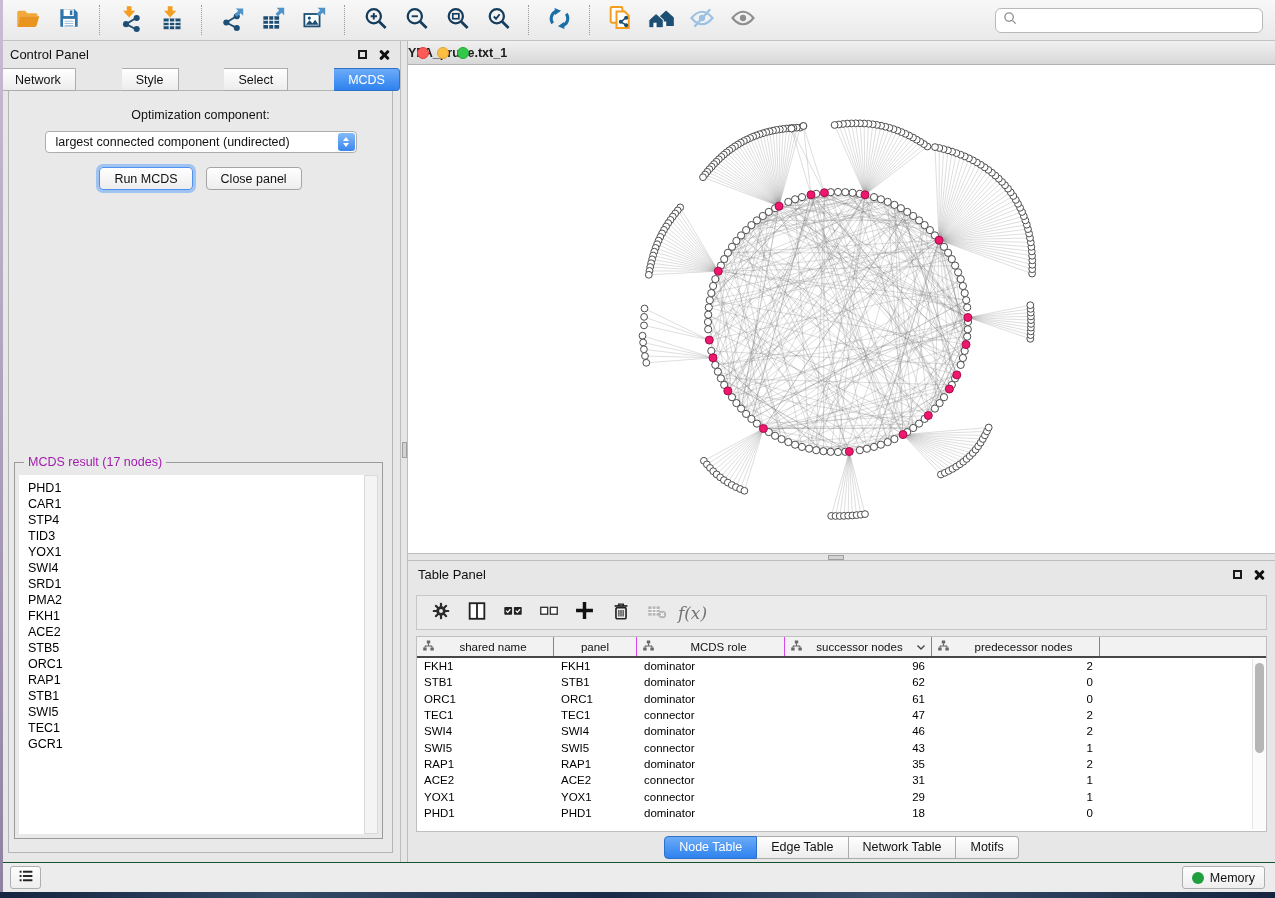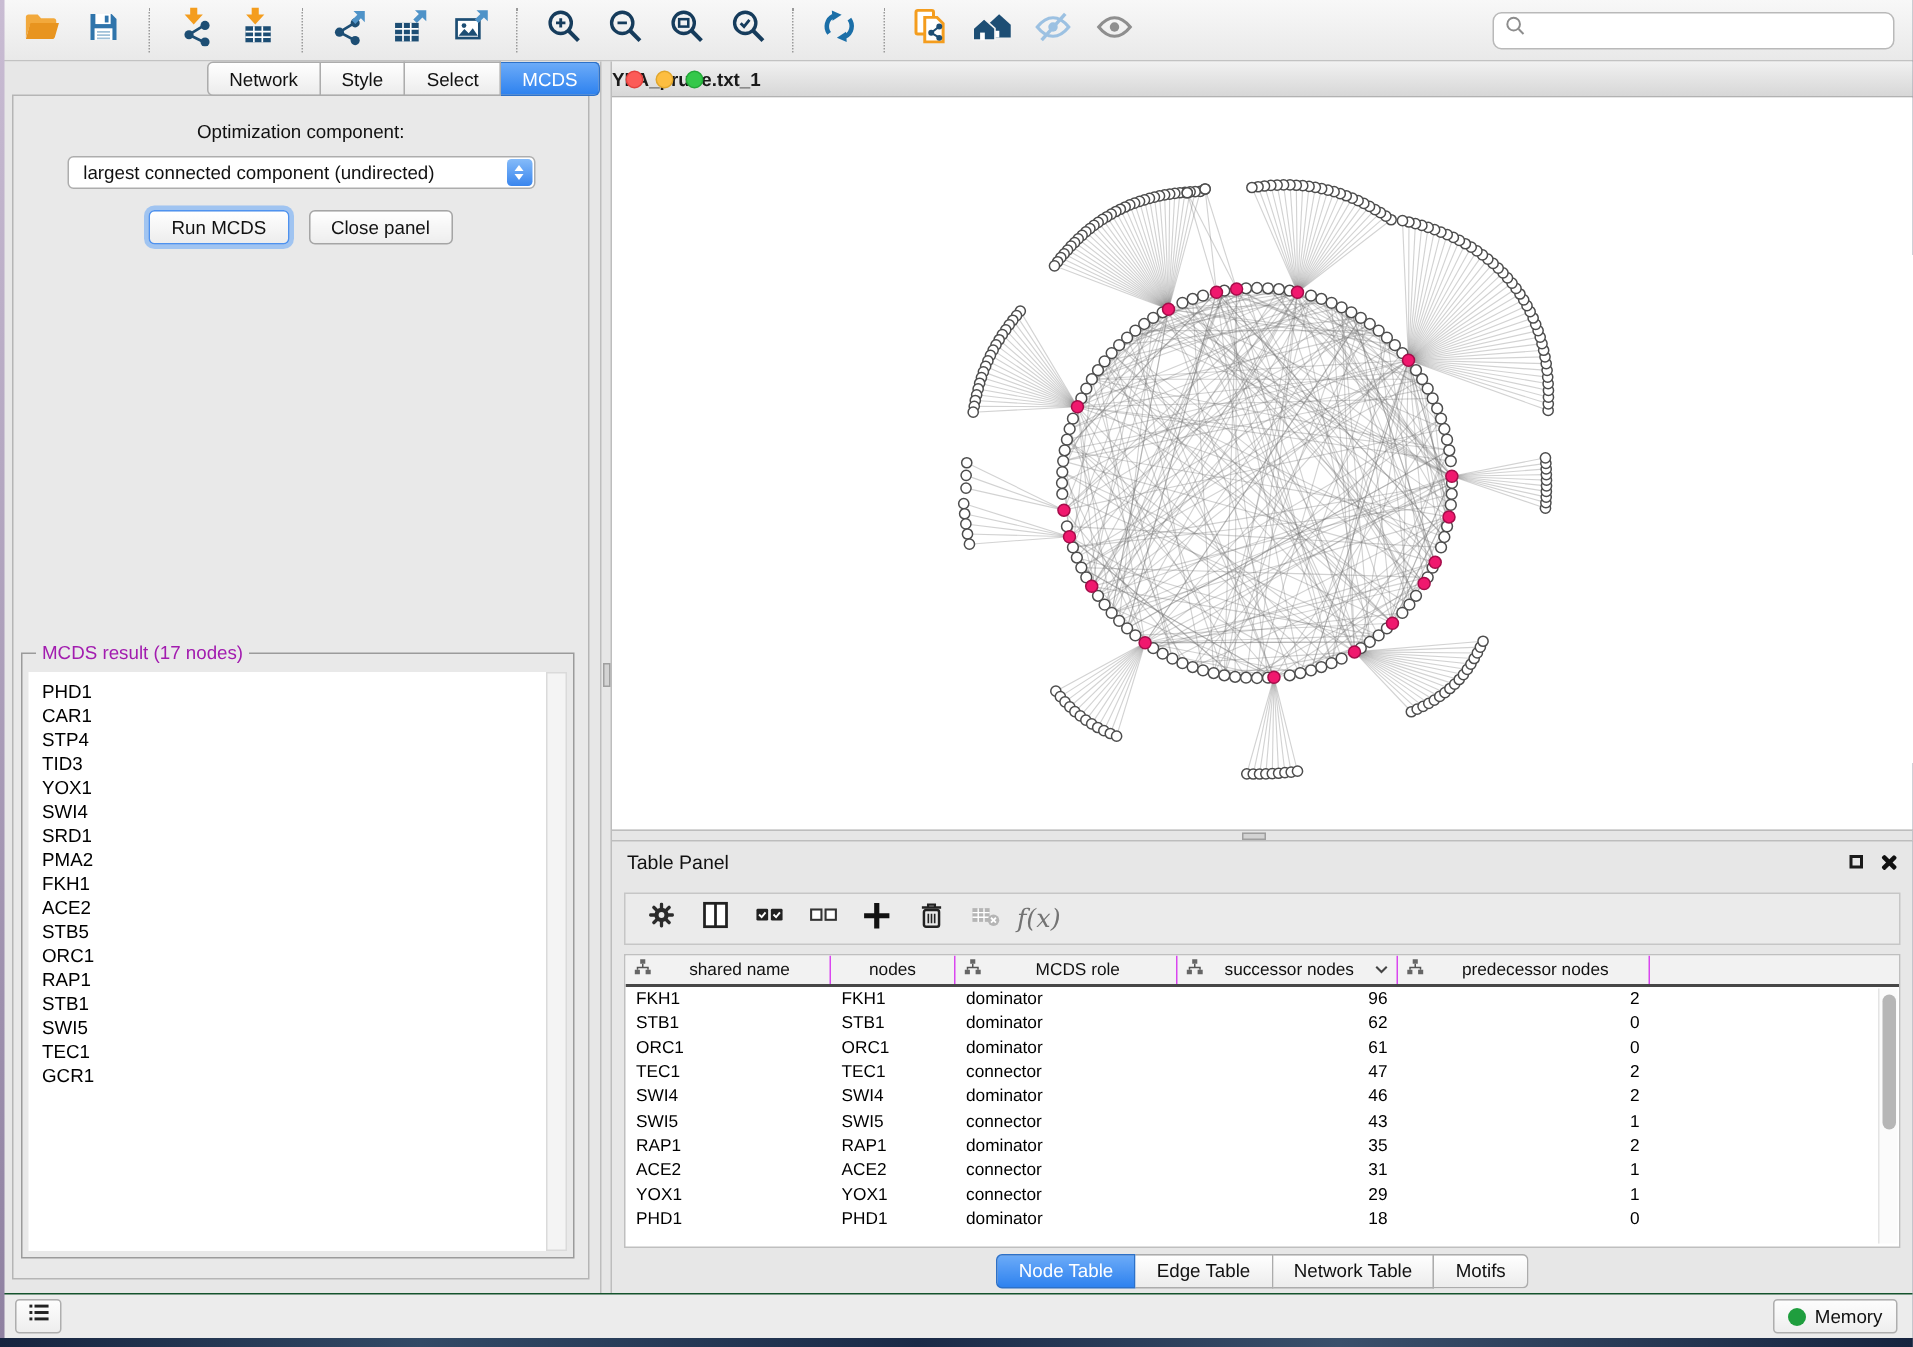--- a/index.html
+++ b/index.html
@@ -21,21 +21,21 @@
   
   .control-panel { width:400px; flex:none; background:#e7e7e7; display:flex; flex-direction:column; }
   .panel-head { height:27px; flex:none; display:flex; align-items:center; padding:0 10px; font-size:13px; color:#111; }
   .win-btns { margin-left:auto; display:flex; gap:12px; align-items:center; }
   .win-float { width:9px; height:9px; border:2px solid #1a1a1a; }
   .win-close { position:relative; width:11px; height:11px; }
   .win-close::before,.win-close::after { content:''; position:absolute; left:4.2px; top:-0.5px; width:2.8px; height:12px; background:#111; border-radius:1px; }
   .win-close::before { transform:rotate(45deg); }
   .win-close::after { transform:rotate(-45deg); }
 
-  .cp-tabs { display:flex; justify-content:flex-end; flex:none; position:relative; z-index:2; margin-bottom:-1px; }
+  .cp-tabs { display:flex; justify-content:space-between; flex:none; position:relative; z-index:2; margin-bottom:-1px; }
   .seg { height:23px; padding:0 14px; background:linear-gradient(#ffffff,#ececec); border:1px solid #acacac; border-left:none; font-size:12.5px; display:flex; align-items:center; color:#111; }
   .seg:first-child { border-left:1px solid #acacac; border-radius:4px 0 0 4px; }
   .seg:last-child { border-radius:0 4px 4px 0; }
   .seg.active { background:linear-gradient(#6cabf8,#2e82ef); color:#fff; border-color:#2d71c8; }
 
   .cp-content { flex:1; margin:0 7px 9px 8px; border:1px solid #b5b5b5; background:#e9e9e9; position:relative; }
   .opt-label { text-align:center; margin-top:17px; font-size:12.5px; color:#111; }
   .criterion-select { margin:9px auto 0; width:312px; height:22px; background:#fff; border:1px solid #adadad; border-radius:4px; display:flex; align-items:center; font-size:12.5px; padding-left:10px; position:relative; color:#111; }
   .select-stepper { position:absolute; right:1px; top:1px; bottom:1px; width:17px; border-radius:3px; background:linear-gradient(#85bbf9,#3a86ee); display:flex; flex-direction:column; align-items:center; justify-content:center; gap:2.5px; }
   .arr-up { width:0; height:0; border-left:3.5px solid transparent; border-right:3.5px solid transparent; border-bottom:4.5px solid #fff; }
@@ -234,20 +234,27 @@
             <circle cx="6.5" cy="6.5" r="4.5" fill="none" stroke="#8d8d8d" stroke-width="1.4"></circle>
             <path d="M10 10l3.5 3.5" stroke="#8d8d8d" stroke-width="1.4"></path>
           </svg></span>
       <input placeholder="" style="">
     </div>
   </div>
 
   <div class="main">
 
     <div class="control-panel">
+      <div class="panel-head">
+        <span>Control Panel</span>
+        <span class="win-btns">
+          <span class="win-float"></span>
+          <span class="win-close"></span>
+        </span>
+      </div>
       <div class="cp-tabs">
           <div class="seg">Network</div>
           <div class="seg">Style</div>
           <div class="seg">Select</div>
           <div class="seg active">MCDS</div>
         </div>
       <div class="cp-content">
         <div class="opt-label">Optimization component:</div>
         <div class="criterion-select">
           <span>largest connected component (undirected)</span>
@@ -1156,21 +1163,21 @@
               <div class="th" style="width: 137px;">
                 <span><svg width="13" height="12" viewBox="0 0 13 12">
                     <path d="M6.5 3.5v2M3 7.5V6h7v1.5" stroke="#555" fill="none"></path>
                     <rect x="4.8" y="0.5" width="3.4" height="3" fill="#666"></rect>
                     <rect x="1.2" y="7.5" width="3.4" height="3" fill="#666"></rect>
                     <rect x="8.4" y="7.5" width="3.4" height="3" fill="#666"></rect>
                   </svg></span>
                 <span class="th-label">shared name</span>
               </div>
               <div class="th" style="width: 83px;">
-                <span class="th-label">nodes</span>
+                <span class="th-label">panel</span>
               </div>
               <div class="th" style="width: 148px;">
                 <span><svg width="13" height="12" viewBox="0 0 13 12">
                     <path d="M6.5 3.5v2M3 7.5V6h7v1.5" stroke="#555" fill="none"></path>
                     <rect x="4.8" y="0.5" width="3.4" height="3" fill="#666"></rect>
                     <rect x="1.2" y="7.5" width="3.4" height="3" fill="#666"></rect>
                     <rect x="8.4" y="7.5" width="3.4" height="3" fill="#666"></rect>
                   </svg></span>
                 <span class="th-label">MCDS role</span>
               </div>

